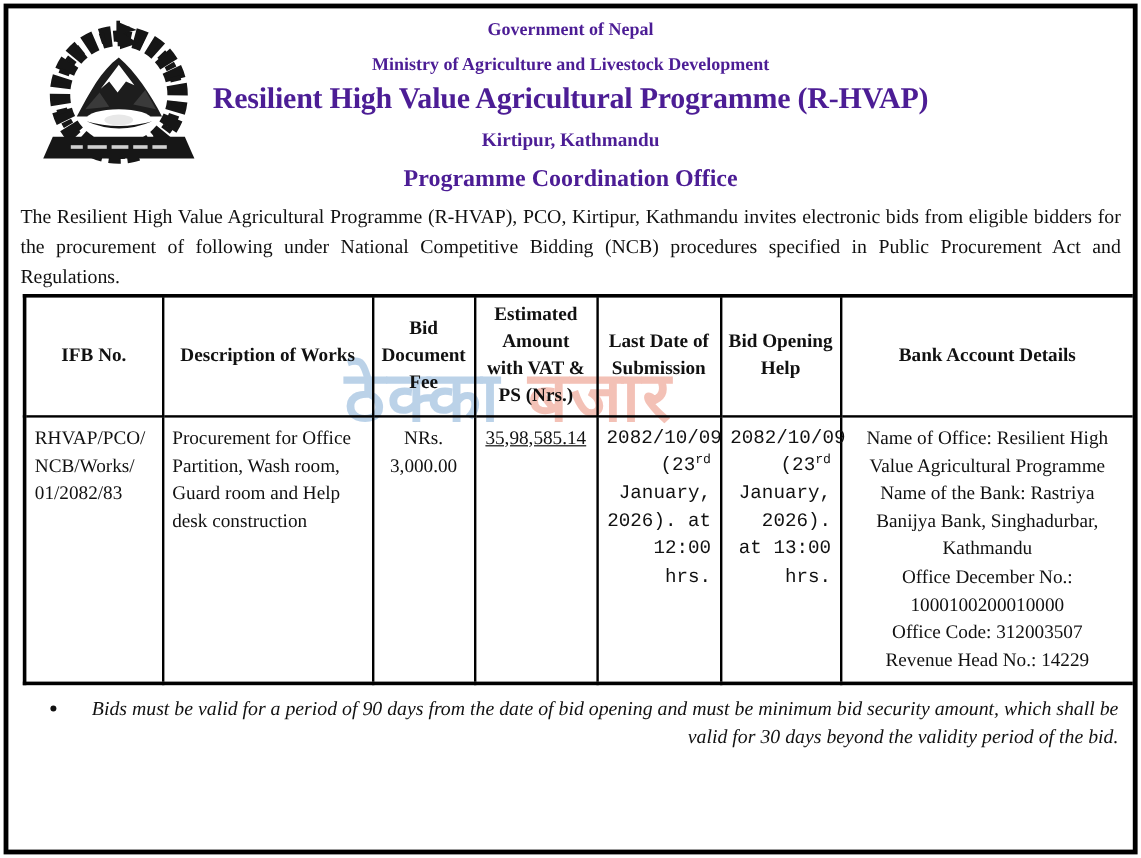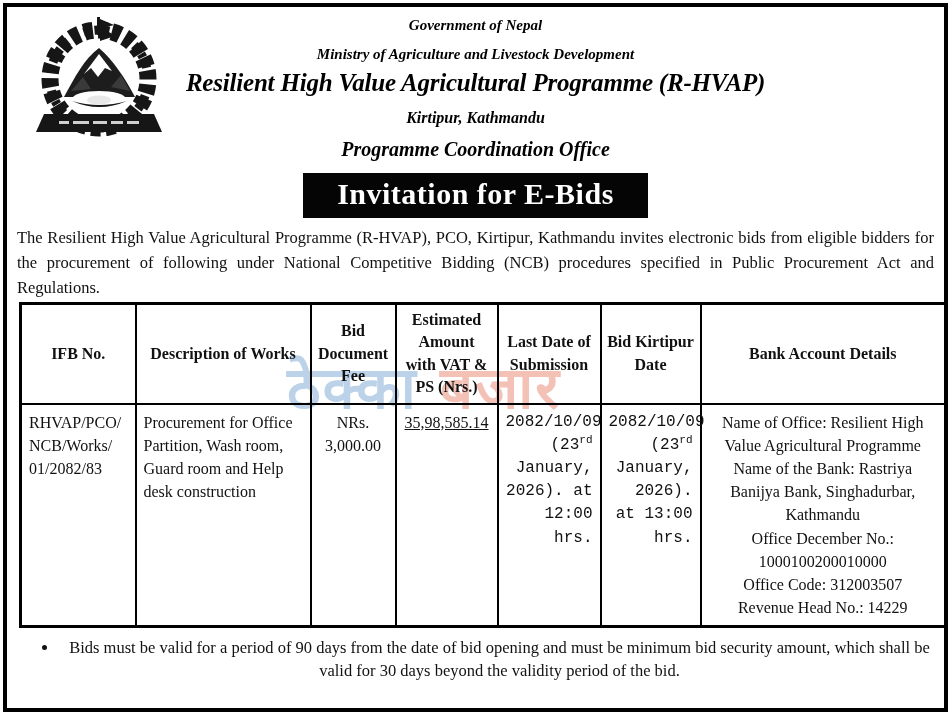--- a/index.html
+++ b/index.html
@@ -14,21 +14,21 @@
     overflow:hidden;
     font-family:"Liberation Serif", serif;
     color:#111;
   }
   .content{padding:5px 8px 0 8px; text-align:center;}
 
   
   .emblem{position:absolute; left:24px; top:10px; width:136px; height:124px;}
 
   
-  .hdr-line{font-weight:bold; color:#000000;font-style:italic;}
+  .hdr-line{font-weight:bold; color:#4c1d95;}
   .hdr-gov{font-size:15px; margin-top:5px;}
   .hdr-min{font-size:15px; margin-top:12px;}
   .hdr-prog{font-size:25px; margin-top:6px; letter-spacing:-0.2px;}
   .hdr-office{font-size:20px; margin-top:11px;}
   .hdr-loc{font-size:16px; margin-top:12px;}
 
   
   .banner-wrap{margin-top:12px;}
   .banner{
     display:inline-block;
@@ -86,21 +86,22 @@
   td.c-amt{text-align:center;text-decoration:underline;}
   td.c-date{text-align:right;font-family:Liberation Mono, monospace;}
   td.c-bank{text-align:center;}
   .bank-line{margin:0;}
   sup{font-size:11px; line-height:0;}
 
   
   ul.notes{
     margin:8px 0 0 0;
     padding:0 4px 0 44px;
-    text-align:center;
+    text-align:right;
+    font-style:italic;
   }
   ul.notes li{
     font-size:16.5px;
     line-height:23px;
     margin-bottom:7px;
     padding-left:8px;
   }
 </style>
 </head>
 <body>
@@ -137,23 +138,20 @@
   </svg>
 
   <div class="content">
 
     <div class="hdr-line hdr-gov">Government of Nepal</div>
     <div class="hdr-line hdr-min">Ministry of Agriculture and Livestock Development</div>
     <div class="hdr-line hdr-prog">Resilient High Value Agricultural Programme (R-HVAP)</div>
     <div class="hdr-line hdr-loc">Kirtipur, Kathmandu</div>
     <div class="hdr-line hdr-office">Programme Coordination Office</div>
 
-    <div class="banner-wrap">
-      <div class="banner">Invitation for E-Bids</div>
-    </div>
 
 
     <p class="intro">The Resilient High Value Agricultural Programme (R-HVAP), PCO, Kirtipur, Kathmandu invites electronic bids from eligible bidders for the procurement of following under National Competitive Bidding (NCB) procedures specified in Public Procurement Act and Regulations.</p>
 
     <div class="table-zone">
       <div class="watermark"><span class="wm-blue">ठेक्का</span> <span class="wm-red">बजार</span></div>
 
       <table class="bids">
         <colgroup>
           <col style="width:115px">
@@ -164,21 +162,21 @@
             <col style="width:100px">
           <col style="width:245px">
         </colgroup>
         <thead>
           <tr>
             <th>IFB No.</th>
             <th>Description of Works</th>
             <th>Bid Document Fee</th>
             <th>Estimated Amount with VAT &amp; PS (Nrs.)</th>
             <th>Last Date of Submission</th>
-            <th>Bid Kirtipur Date</th>
+            <th>Bid Opening Help</th>
             <th>Bank Account Details</th>
           </tr>
         </thead>
         <tbody>
           <tr>
             <td class="c-ifb">RHVAP/PCO/
 NCB/Works/
 01/2082/83</td>
             <td class="c-desc">Procurement for Office Partition, Wash room, Guard room and Help desk construction</td>
             <td class="c-fee">NRs.

